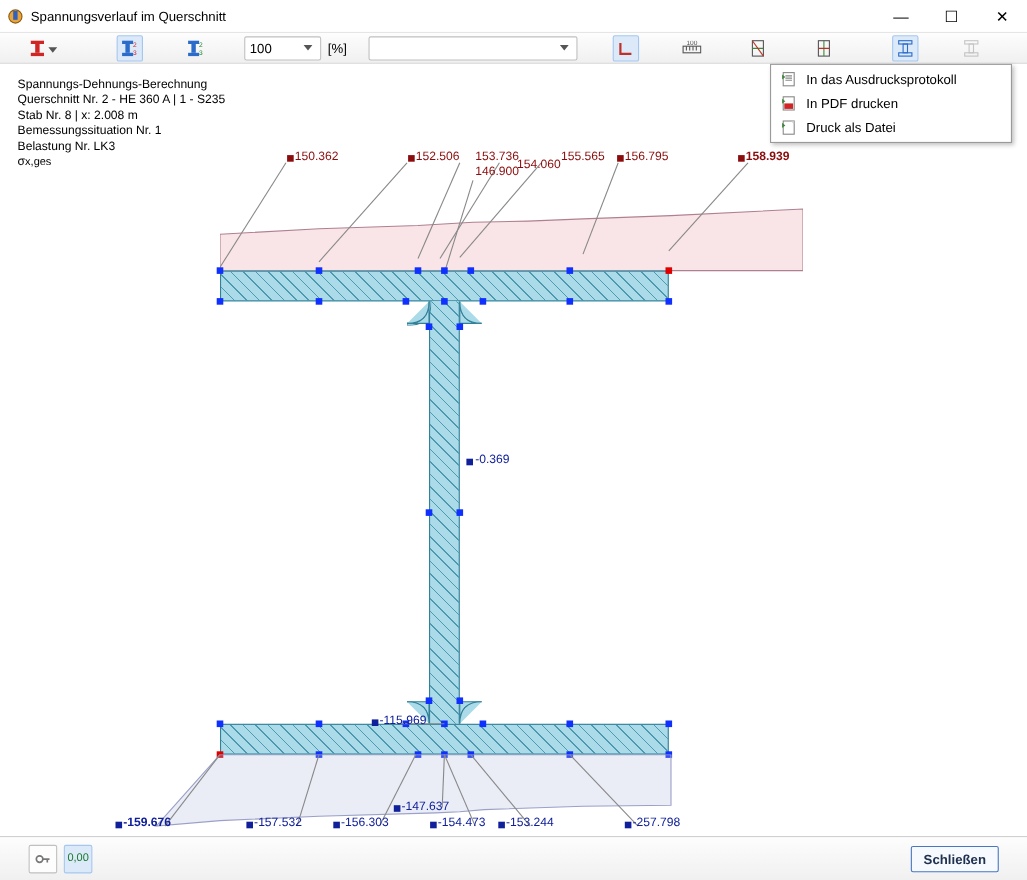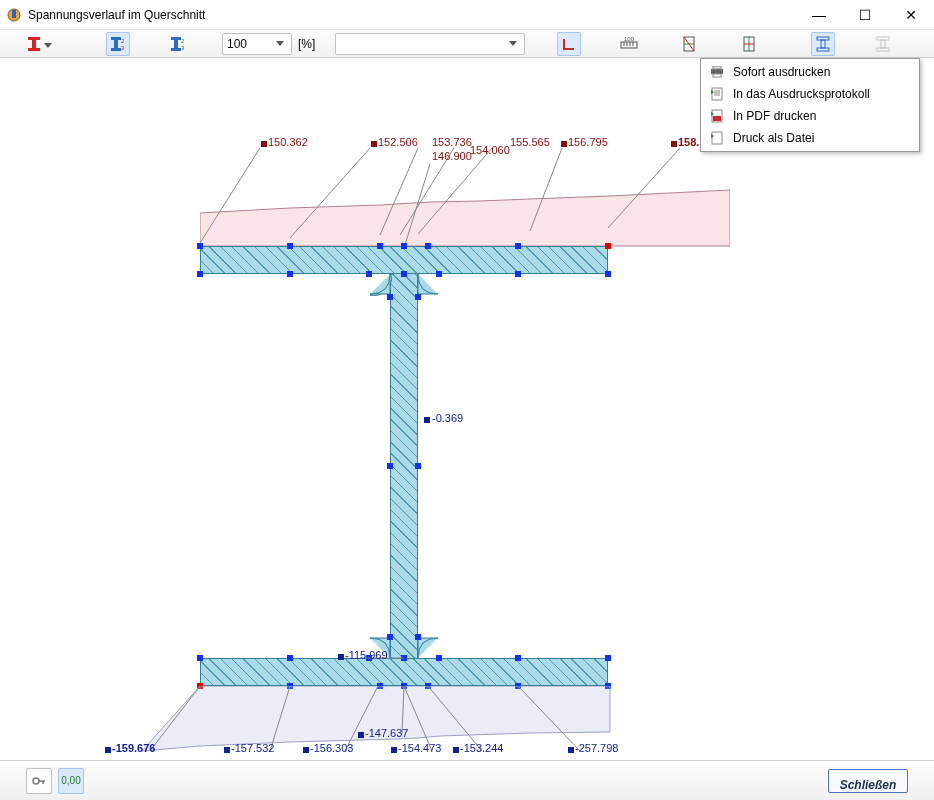--- a/index.html
+++ b/index.html
@@ -218,25 +218,24 @@
     font-size:12px;
     cursor:default;
   }
   .footer-btn.active { border-color:#a5c7ef; background:#dbe9f9; }
   .footer-close {
     margin-left:auto;
     width:80px; height:24px;
     border:1px solid #4a76c1;
     background:#f6faff;
     border-radius:2px;
-    display:flex; align-items:flex-end; justify-content:center;
+    display:flex; align-items:center; justify-content:center;
     font-weight:600;
     color:#203050;
     cursor:default;
-    font-style:italic;
   }
   .sup8 { font-size:8px; vertical-align: super; }
 </style>
 </head>
 <body>
 
 <svg class="pointer-arrow" width="34" height="34">
   <defs></defs>
   <path d="M28,2 L8,24" stroke="#1538d6" stroke-width="5" fill="none"></path>
   <path d="M4,28 L16,24 L8,16 Z" fill="#1538d6"></path>
@@ -393,20 +392,30 @@
           <line x1="9" y1="9" x2="13" y2="13" stroke="#555" stroke-width="1.5"></line>
           <line x1="10" y1="4" x2="15" y2="9" stroke="#d02525" stroke-width="2"></line>
           <line x1="15" y1="4" x2="10" y2="9" stroke="#d02525" stroke-width="2"></line>
         </svg>
     </div>
   </div>
 </div>
 
 <div class="canvas-wrap">
 
+  <div class="info-block">
+    <div>Spannungs-Dehnungs-Berechnung</div>
+    <div>Querschnitt Nr. 2 - HE 360 A | 1 - S235</div>
+    <div>Stab Nr. 8 | x: 2.008 m</div>
+    <div>Bemessungssituation Nr. 1</div>
+    <div>Belastung Nr. LK3</div>
+    <div>
+      <span>σ</span><span class="sigma-sub">x,ges</span>
+    </div>
+  </div>
 
   <svg class="poly-top" width="530" height="70">
     <polygon points="0,58 0,25 90,20 180,17 230,14 280,13 330,11 410,8 530,2 530,58 410,58"></polygon>
   </svg>
 
   <svg class="leader" style="left:200px;top:80px" width="540" height="140">
     <line x1="0" y1="105" x2="60" y2="10"></line>
     <line x1="90" y1="100" x2="170" y2="10"></line>
     <line x1="180" y1="97" x2="218" y2="10"></line>
     <line x1="200" y1="97" x2="254" y2="10"></line>
@@ -529,30 +538,20 @@
   <div class="val-dot blue" style="left:453px; top:689px"></div>
   <div class="val-label blue" style="left:460px; top:684px">-153.244</div>
   <div class="val-dot blue" style="left:568px; top:689px"></div>
   <div class="val-label blue" style="left:575px; top:684px">-257.798</div>
 
 </div>
 
 <div class="print-menu">
   <div class="print-menu-row">
     <span class="ico">
-        <svg width="14" height="12">
-          <rect x="1" y="3" width="12" height="5" fill="#666"></rect>
-          <rect x="3" y="0" width="8" height="3" fill="#ddd" stroke="#888"></rect>
-          <rect x="3" y="8" width="8" height="3" fill="#fff" stroke="#888"></rect>
-        </svg>
-      </span>
-    <span class="lbl">Sofort ausdrucken</span>
-  </div>
-  <div class="print-menu-row">
-    <span class="ico">
         <svg width="12" height="14">
           <rect x="1" y="1" width="10" height="12" fill="#fff" stroke="#888"></rect>
           <line x1="3" y1="4" x2="9" y2="4" stroke="#888"></line>
           <line x1="3" y1="6" x2="9" y2="6" stroke="#888"></line>
           <line x1="3" y1="8" x2="9" y2="8" stroke="#888"></line>
           <path d="M-1 2 L3 5 L-1 8" fill="#3a8a3a"></path>
         </svg>
       </span>
     <span class="lbl">In das Ausdrucksprotokoll</span>
   </div>

